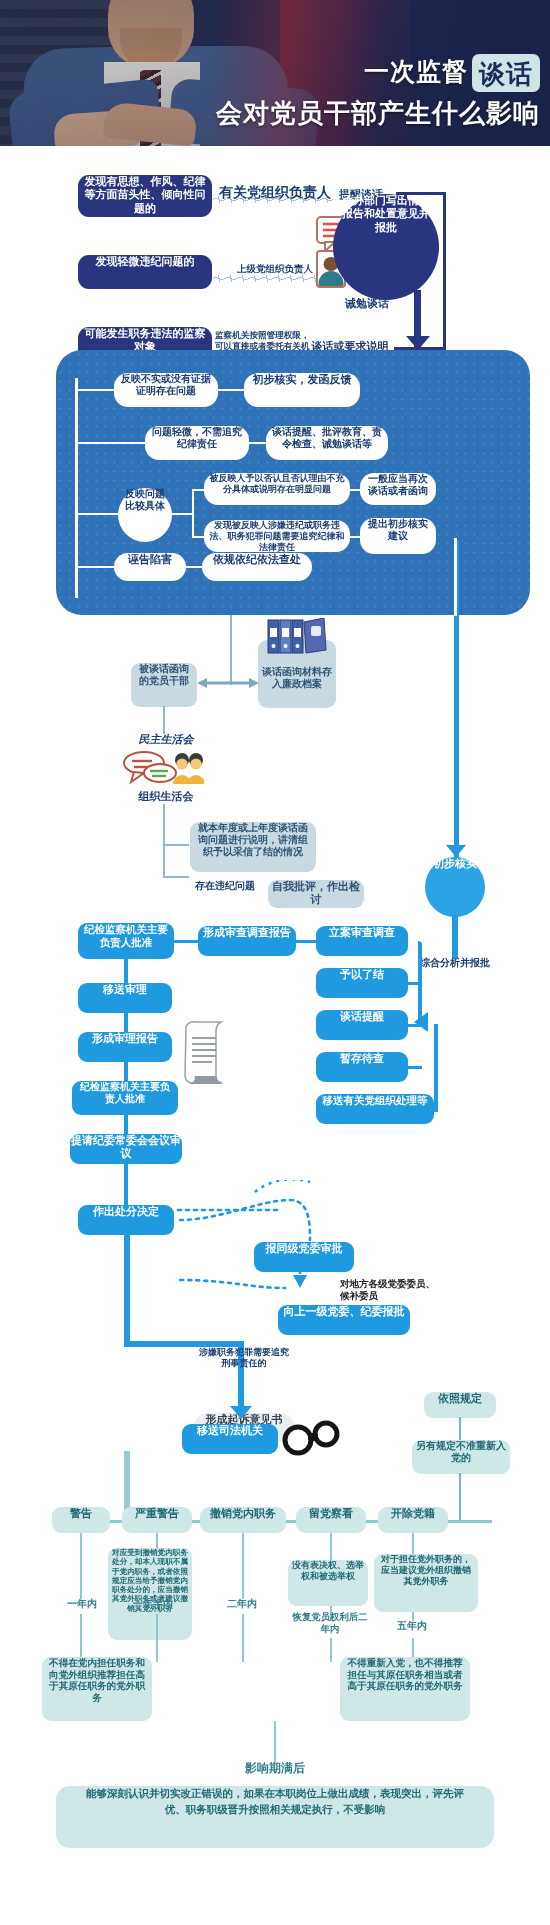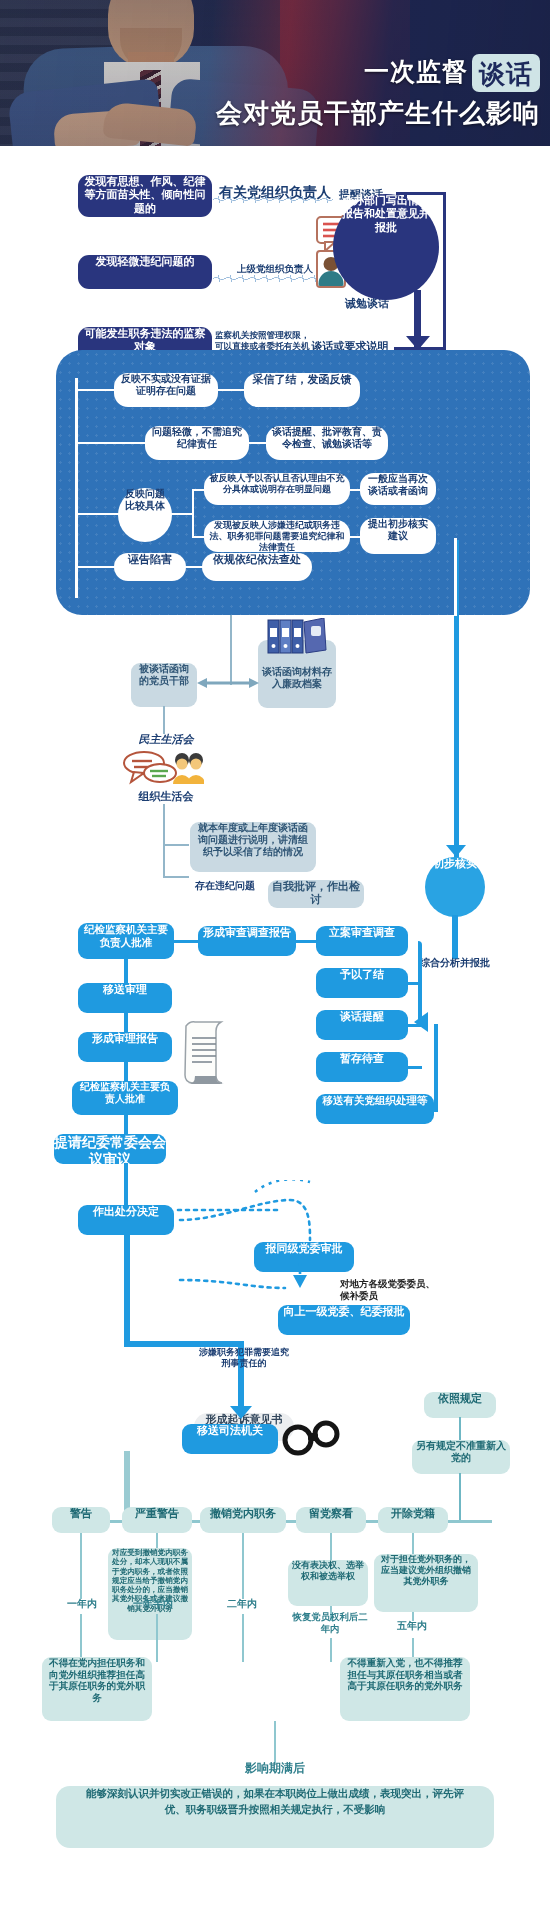--- a/index.html
+++ b/index.html
@@ -176,21 +176,21 @@
     </div>
 
   <div class="lnw abs" style="left:75px; top:378px; width:3px; height:220px;"></div>
 
   <div class="lnw abs" style="left:75px; top:389px; width:42px; height:2px;"></div>
   <div class="nd wh abs" style="left:114px; top:373px; width:104px; height:34px; font-size:10px; padding:0 5px;">
     <span>反映不实或没有证据证明存在问题</span>
   </div>
   <div class="lnw abs" style="left:216px; top:389px; width:30px; height:2px;"></div>
   <div class="nd wh abs" style="left:244px; top:373px; width:116px; height:34px; font-size:11px; padding:0 5px;">
-    <span>采信了结，发函反馈</span>
+    <span>初步核实，发函反馈</span>
   </div>
 
   <div class="lnw abs" style="left:75px; top:442px; width:74px; height:2px;"></div>
   <div class="nd wh abs" style="left:145px; top:426px; width:104px; height:34px; font-size:10px; padding:0 5px;">
     <span>问题轻微，不需追究纪律责任</span>
   </div>
   <div class="lnw abs" style="left:247px; top:442px; width:22px; height:2px;"></div>
   <div class="nd wh abs" style="left:266px; top:426px; width:122px; height:34px; font-size:10px; padding:0 5px;">
     <span>谈话提醒、批评教育、责令检查、诫勉谈话等</span>
   </div>
@@ -347,21 +347,21 @@
   </div>
   <div class="lnc abs" style="left:124px; top:1012px; width:4px; height:22px;"></div>
   <div class="nd blue abs" style="left:78px; top:1032px; width:94px; height:30px; font-size:11px;">
     <span>形成审理报告</span>
   </div>
   <div class="lnc abs" style="left:124px; top:1061px; width:4px; height:22px;"></div>
   <div class="nd blue abs" style="left:72px; top:1081px; width:106px; height:34px; font-size:10px; padding:0 4px;">
     <span>纪检监察机关主要负责人批准</span>
   </div>
   <div class="lnc abs" style="left:124px; top:1114px; width:4px; height:22px;"></div>
-  <div class="nd blue abs" style="left:54px; top:1134px; width:112px; height:30px; font-size:14px;">
+  <div class="nd blue abs" style="left:70px; top:1134px; width:112px; height:30px; font-size:11px;">
     <span>提请纪委常委会会议审议</span>
   </div>
   <div class="lnc abs" style="left:124px; top:1163px; width:4px; height:44px;"></div>
   <div class="nd blue abs" style="left:78px; top:1205px; width:96px; height:30px; font-size:11px;">
     <span>作出处分决定</span>
   </div>
 
   <div class="abs" style="left:176px; top:1020px; width:58px; height:66px;">
     <svg width="58" height="66" viewBox="0 0 58 66">
       <path d="M10 6 q4 -5 9 -4 h26 q-5 3 -5 9 v45 q0 6 6 7 h-30 q-7 -1 -7 -8 z" fill="#fdfdfb" stroke="#9aa2a8" stroke-width="1.5"></path>

